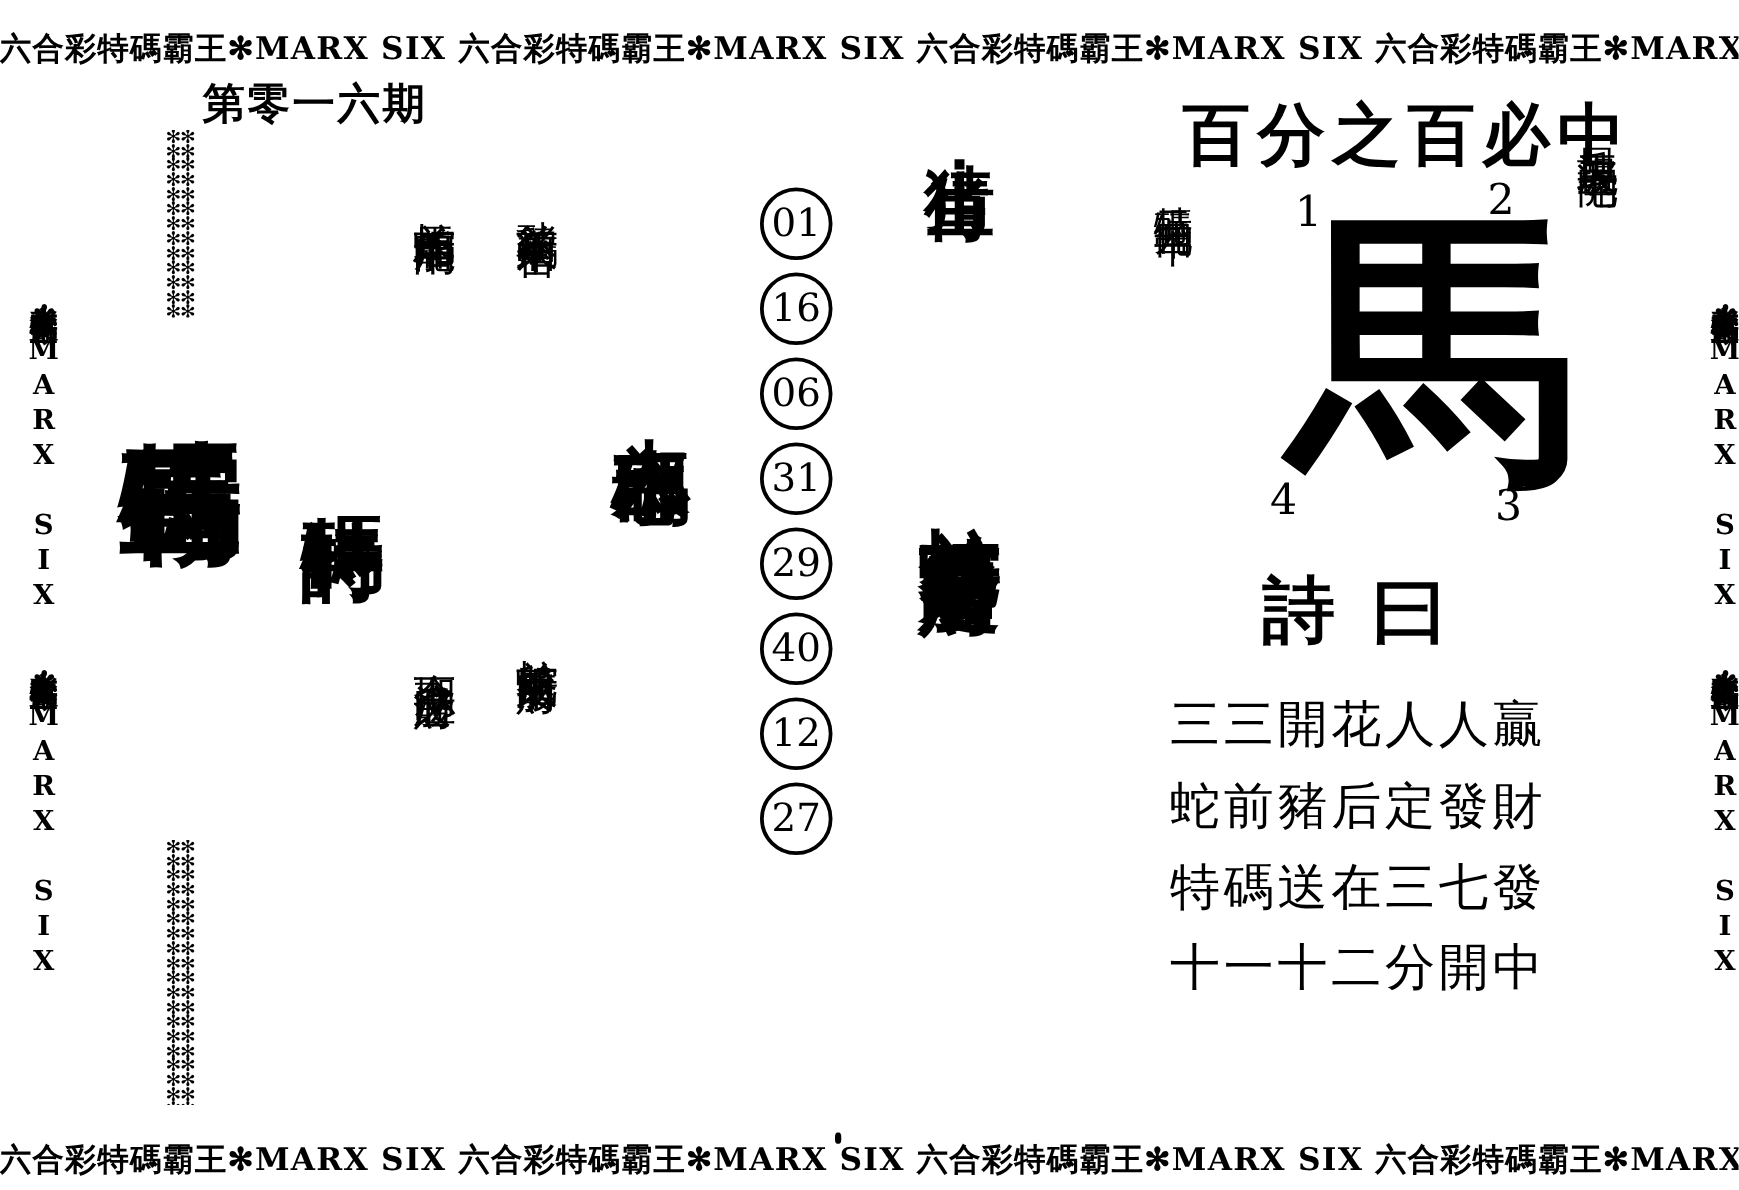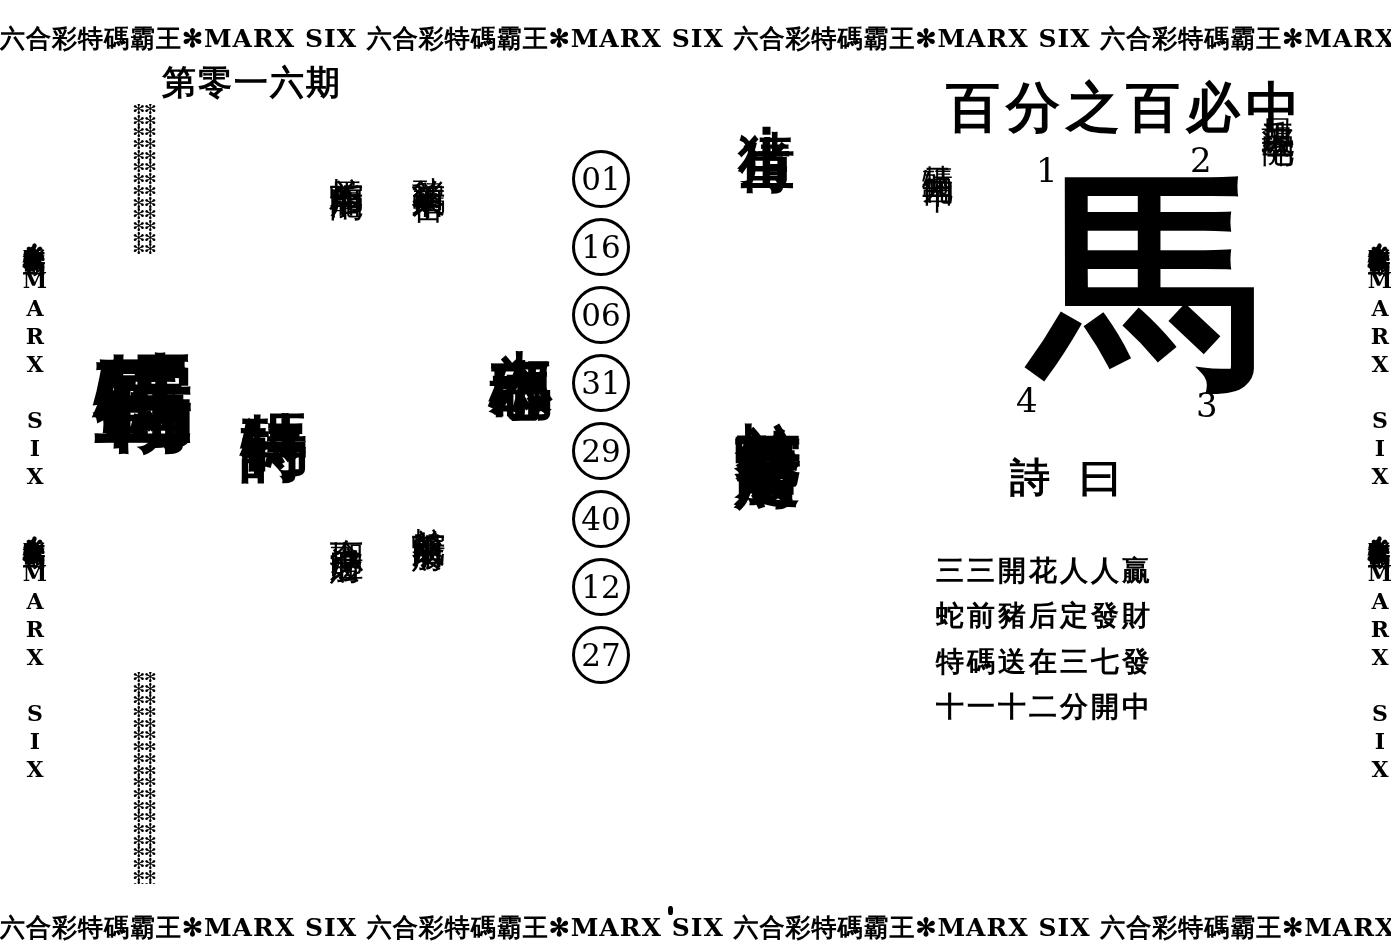--- a/index.html
+++ b/index.html
@@ -123,21 +123,21 @@
     left: 490px;
     top: 300px;
     font-size: 62px;
     font-weight: 700;
     letter-spacing: 3px;
   }
 
   
   .numbers {
     position: absolute;
-    left: 572px;
+    left: 608px;
     top: 150px;
     width: 72px;
   }
   .num-circle {
     width: 58px;
     height: 58px;
     border: 3px solid #000;
     border-radius: 50%;
     margin-bottom: 10px;
     display: flex;
@@ -208,38 +208,38 @@
     left: 1262px;
     top: 92px;
     font-size: 33px;
     letter-spacing: 3px;
   }
 
   .poem-title {
     position: absolute;
     left: 1010px;
     top: 450px;
-    font-size: 40px;
+    font-size: 58px;
     font-weight: 700;
     letter-spacing: 30px;
     font-family: "DejaVu Serif", "Liberation Serif", serif;
   }
   .poem-lines {
     position: absolute;
     left: 936px;
     top: 548px;
     width: 330px;
   }
   .poem-line {
-    font-size: 28px;
+    font-size: 40px;
     letter-spacing: 3px;
     line-height: 1.62;
     white-space: nowrap;
     font-family: "DejaVu Serif", "Liberation Serif", serif;
-    font-weight: 700;
+    font-weight: 400;
   }
   .speck {
     position: absolute;
     left: 668px;
     top: 906px;
     width: 5px;
     height: 9px;
     background: #000;
     border-radius: 40%;
   }

